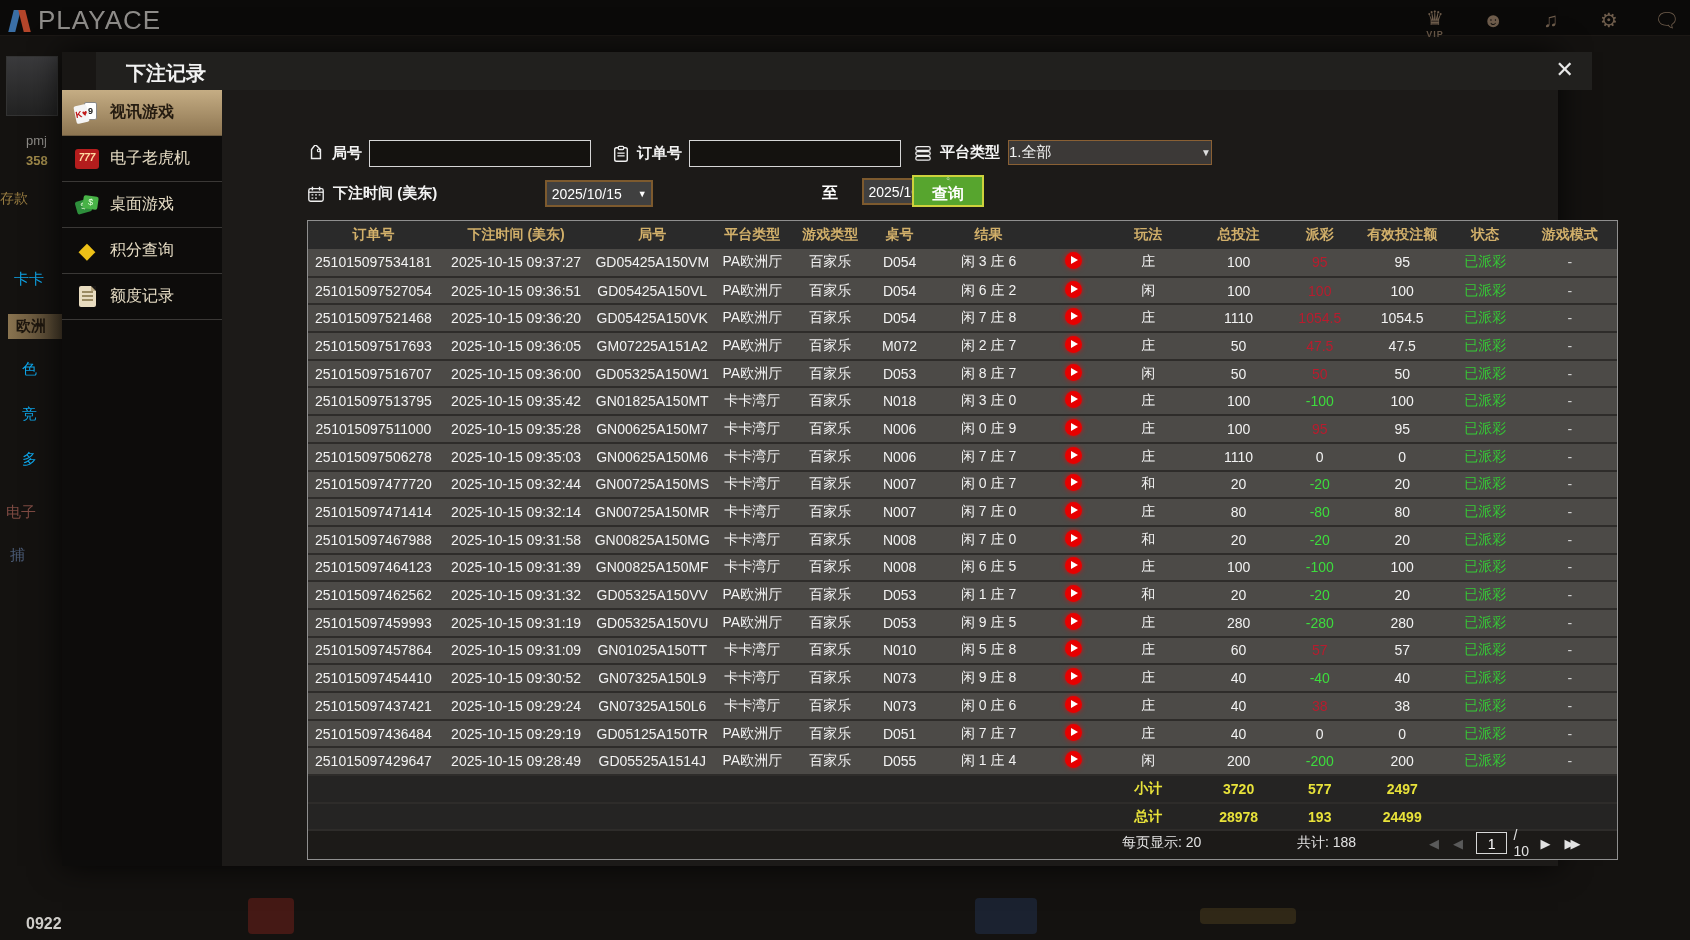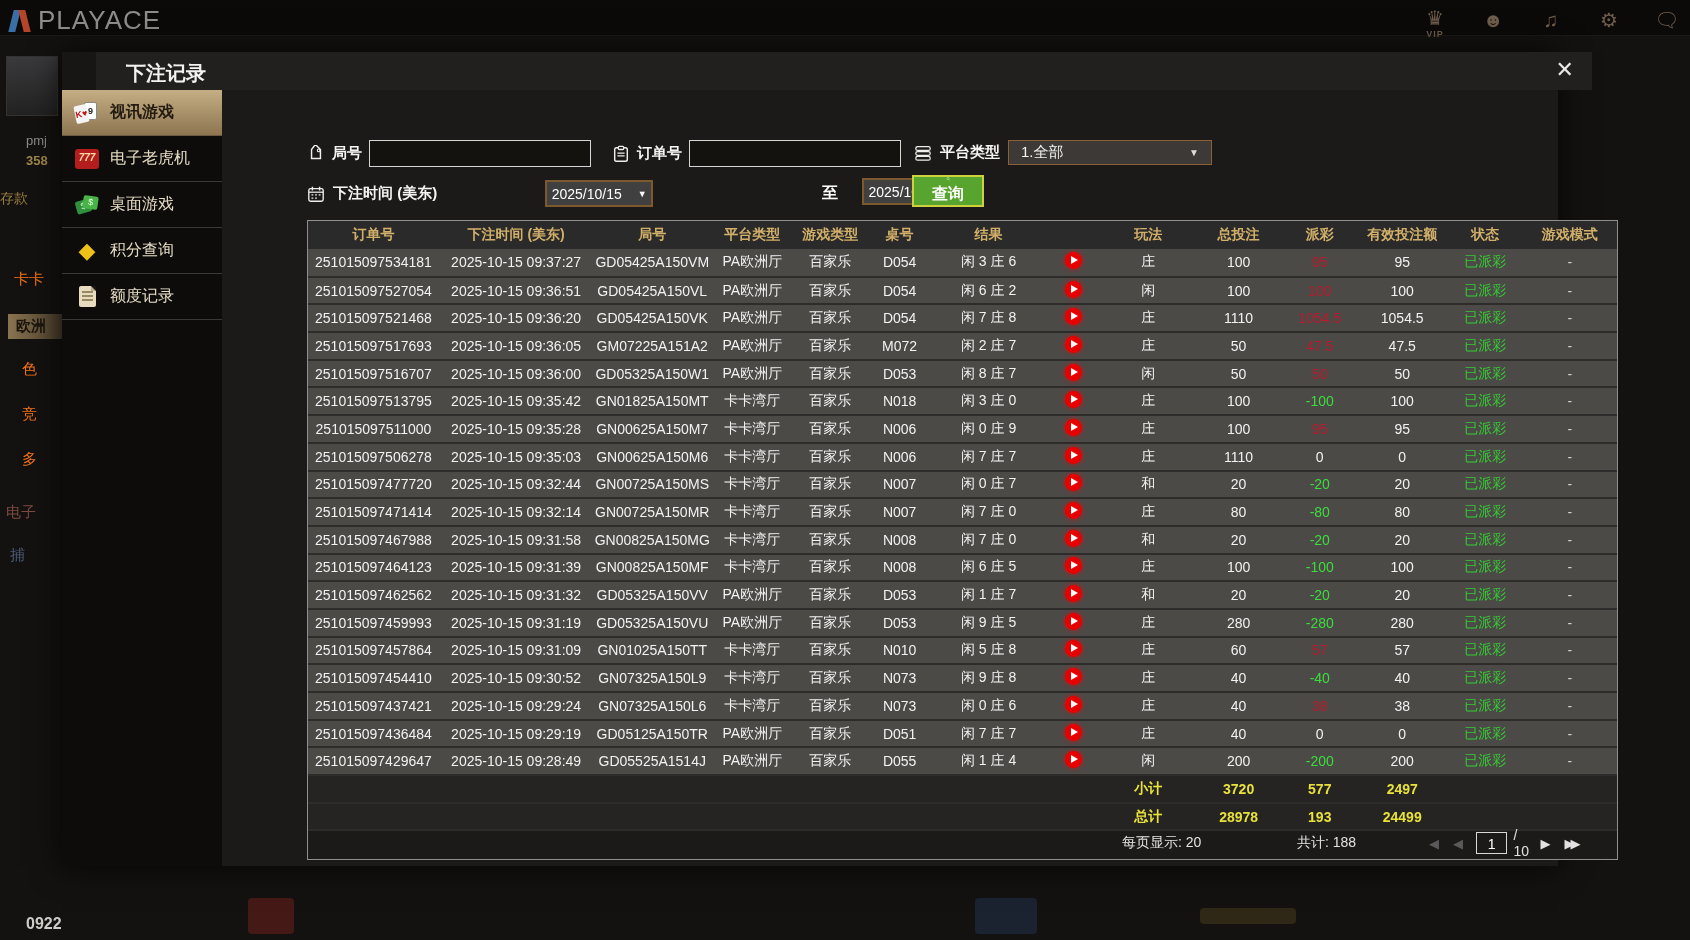--- a/index.html
+++ b/index.html
@@ -17,21 +17,21 @@
   .topbar-icons { position:absolute; right:8px; top:4px; display:flex; gap:28px; align-items:center; }
   .tb-icon { color:#6f5d4c; font-size:20px; width:30px; text-align:center; line-height:28px; }
   .tb-icon .sub { display:block; font-size:9px; line-height:4px; letter-spacing:1px; font-weight:bold; }
 
   
   .bg-frag { position:absolute; color:#5e5a55; font-size:14px; }
   #bg-avatar { left:6px; top:56px; width:52px; height:60px; background:linear-gradient(#3a3a3c,#222); border:1px solid #333; }
   #bg-name { left:26px; top:133px; color:#8e8c88; font-size:13px; }
   #bg-balance { left:26px; top:153px; color:#a08a4a; font-size:13px; font-weight:bold; }
   #bg-deposit { left:0px; top:190px; color:#9a7e42; font-size:14px; }
-  .bg-nav { left:14px; color:#f97316; font-size:15px; }
+  .bg-nav { left:14px; color:#0ea5e9; font-size:15px; }
   #bg-nav-1 { top:270px; }
   #bg-nav-2 { top:314px; left:8px; width:54px; padding:3px 0 3px 8px; background:linear-gradient(90deg,#8a7450,#4a3e2c); color:#1d160e; font-weight:bold; }
   #bg-nav-3 { top:360px; left:22px; }
   #bg-nav-4 { top:405px; left:22px; }
   #bg-nav-5 { top:450px; left:22px; }
   #bg-nav-6 { top:503px; left:6px; color:#7e4a42; }
   #bg-nav-7 { top:546px; left:10px; color:#4a5a74; }
   #bg-bottomid { left:26px; top:915px; color:#cfcdc9; font-weight:bold; font-size:16px; }
   .bg-block { position:absolute; border-radius:4px; opacity:.55; }
   #bg-blk-1 { left:248px; top:898px; width:46px; height:36px; background:#6e1f1a; }
@@ -67,21 +67,21 @@
   
   #content { position:absolute; left:160px; top:38px; width:1336px; height:776px; background:#1c1a18; }
   .filter-label { color:#f4f4f4; font-size:15px; font-weight:bold; }
   .frow { position:absolute; display:flex; align-items:center; }
   #grp-round { left:85px; top:50px; gap:7px; }
   #grp-order { left:390px; top:50px; gap:7px; }
   #grp-platform { left:692px; top:50px; gap:8px; }
   #grp-time { left:85px; top:90px; gap:8px; }
   .filt-input { width:222px; height:27px; background:#14120f; border:1px solid #d6d6d6; color:#eee; font-size:14px; padding:0 6px; }
   .filt-input#order-input { width:212px; }
-  .select-box { width:204px; height:25px; background:#3c3937; border:1px solid #8a6034; color:#f2f2f2; font-size:15px; display:flex; align-items:center; justify-content:space-between; padding:0 12px; }
+  .select-box { width:204px; height:25px; background:#3c3937; border:1px solid #8a6034; color:#f2f2f2; font-size:15px; display:flex; align-items:center; justify-content:space-between; padding:0 0; }
   .select-box .car { font-size:10px; color:#ddd; }
   .date-box { width:108px; height:27px; background:#404040; border:2px solid #7d5a2e; color:#fff; font-size:14px; display:flex; align-items:center; justify-content:center; gap:16px; }
   .date-box .car { font-size:9px; }
   #to-label { position:absolute; left:600px; top:93px; color:#fff; font-size:16px; font-weight:bold; }
   #date-to { position:absolute; left:640px; top:88px; }
   #date-from { margin-left:100px; }
   #search-btn { position:absolute; left:690px; top:85px; width:72px; height:32px; background:#57a52e; border:2px solid #cdd23c; color:#fff; font-size:16px; font-weight:bold; display:flex; align-items:center; justify-content:center; gap:3px; cursor:pointer;flex-direction:column; }
 
   .fi-svg { width:18px; height:18px; }
 

